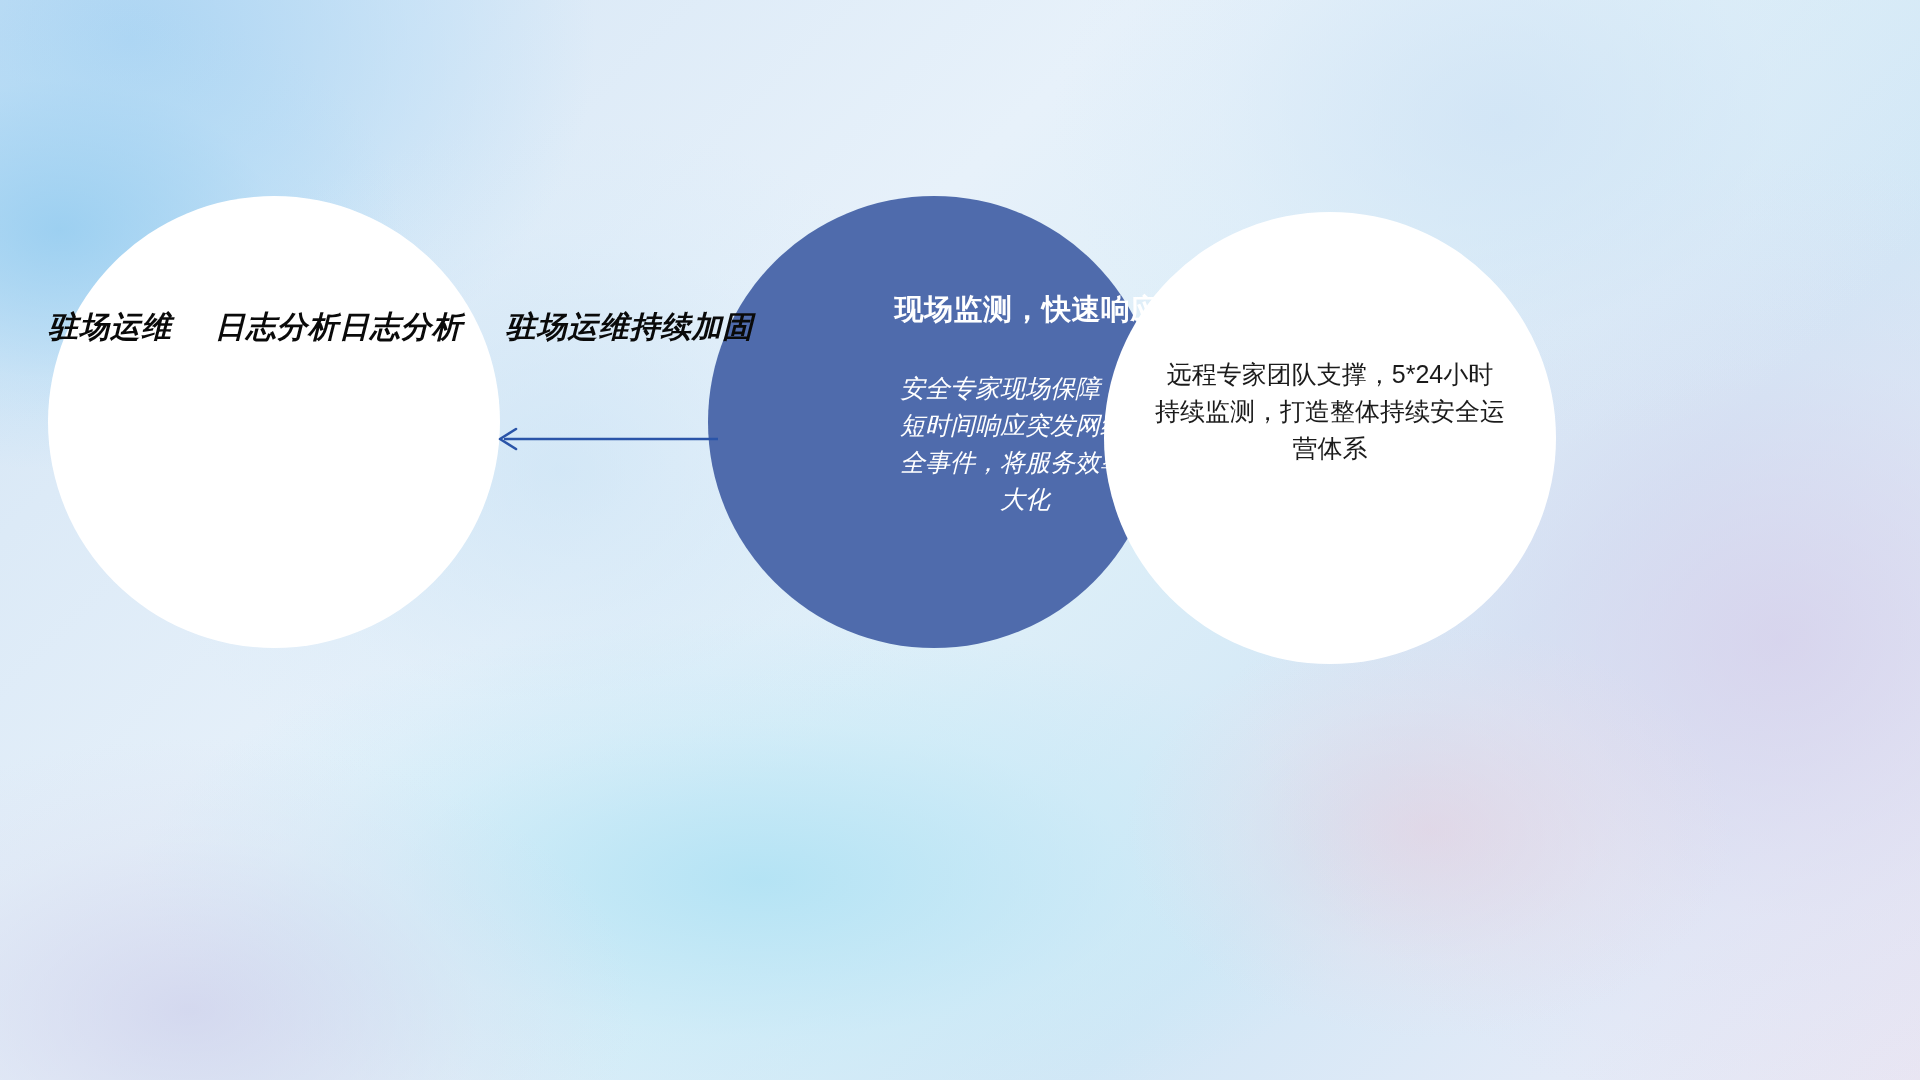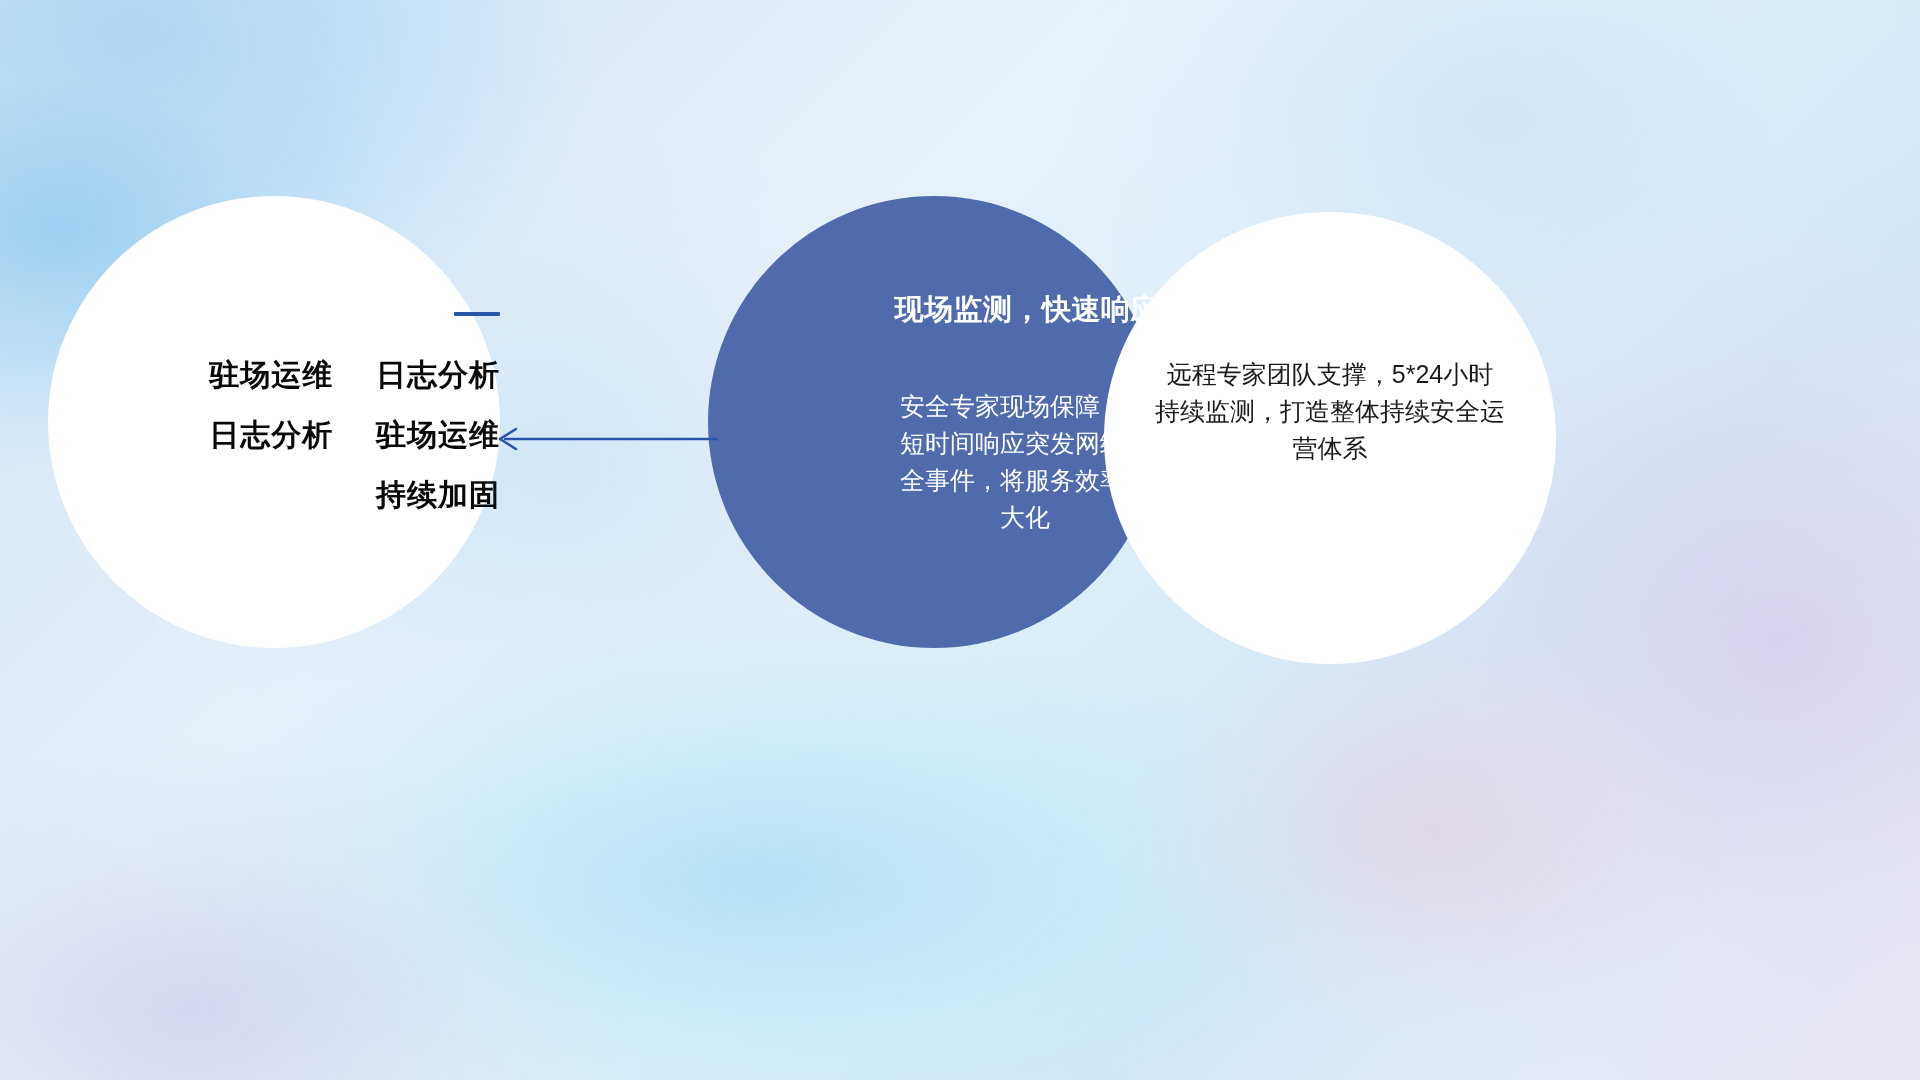--- a/index.html
+++ b/index.html
@@ -127,25 +127,26 @@
 
   
   #left-content {
     position: absolute;
     left: 48px;
     top: 196px;
     width: 452px;
     height: 452px;
     z-index: 7;
     display: flex;
-    flex-direction: column;
-    align-items: flex-end;
+    flex-direction: row;
+    align-items: flex-start;
     justify-content: flex-start;
     padding-top: 116px;
     box-sizing: border-box;
+    font-style: italic;
   }
   #left-rule {
     width: 46px;
     height: 4px;
     background: #2a54a8;
     border-radius: 1px;
     margin-bottom: 44px;
   }
   .left-line {
     color: #0a0a0a;
@@ -176,26 +177,27 @@
   }
   #middle-title {
     color: #ffffff;
     font-size: 29px;
     font-weight: bold;
     letter-spacing: 0.5px;
     white-space: nowrap;
     line-height: 1.1;
   }
   #middle-body {
-    margin-top: 62px;
+    margin-top: 44px;
     color: #ffffff;
     font-size: 25px;
     line-height: 1.48;
     width: 270px;
     text-align: center;
+    font-style: italic;
   }
 
   
   #right-content {
     position: absolute;
     left: 1104px;
     top: 212px;
     width: 452px;
     height: 452px;
     z-index: 9;

